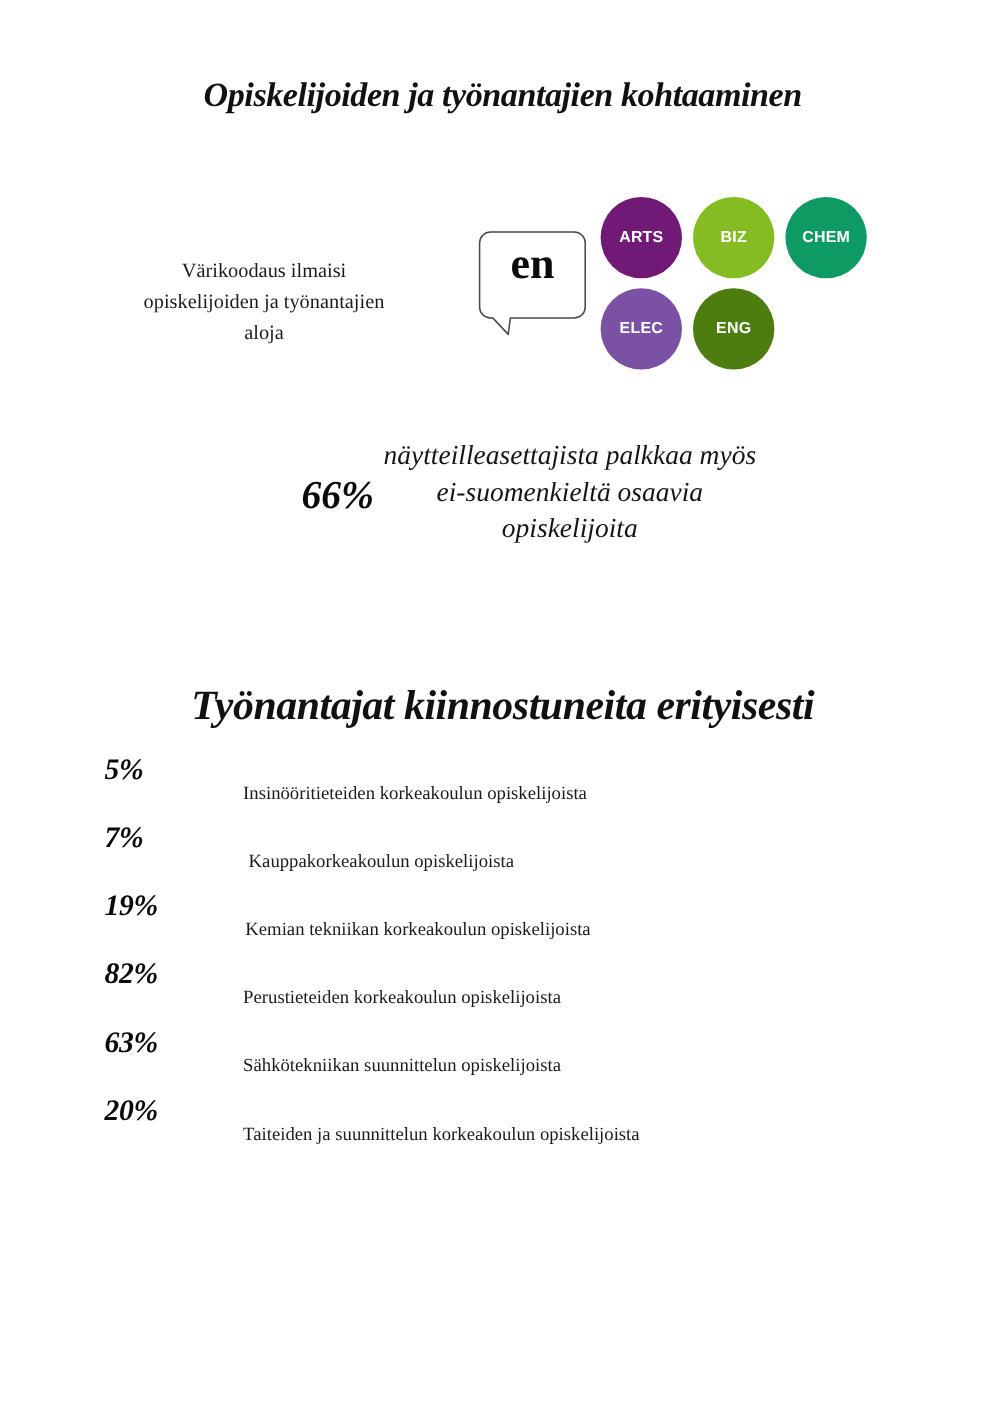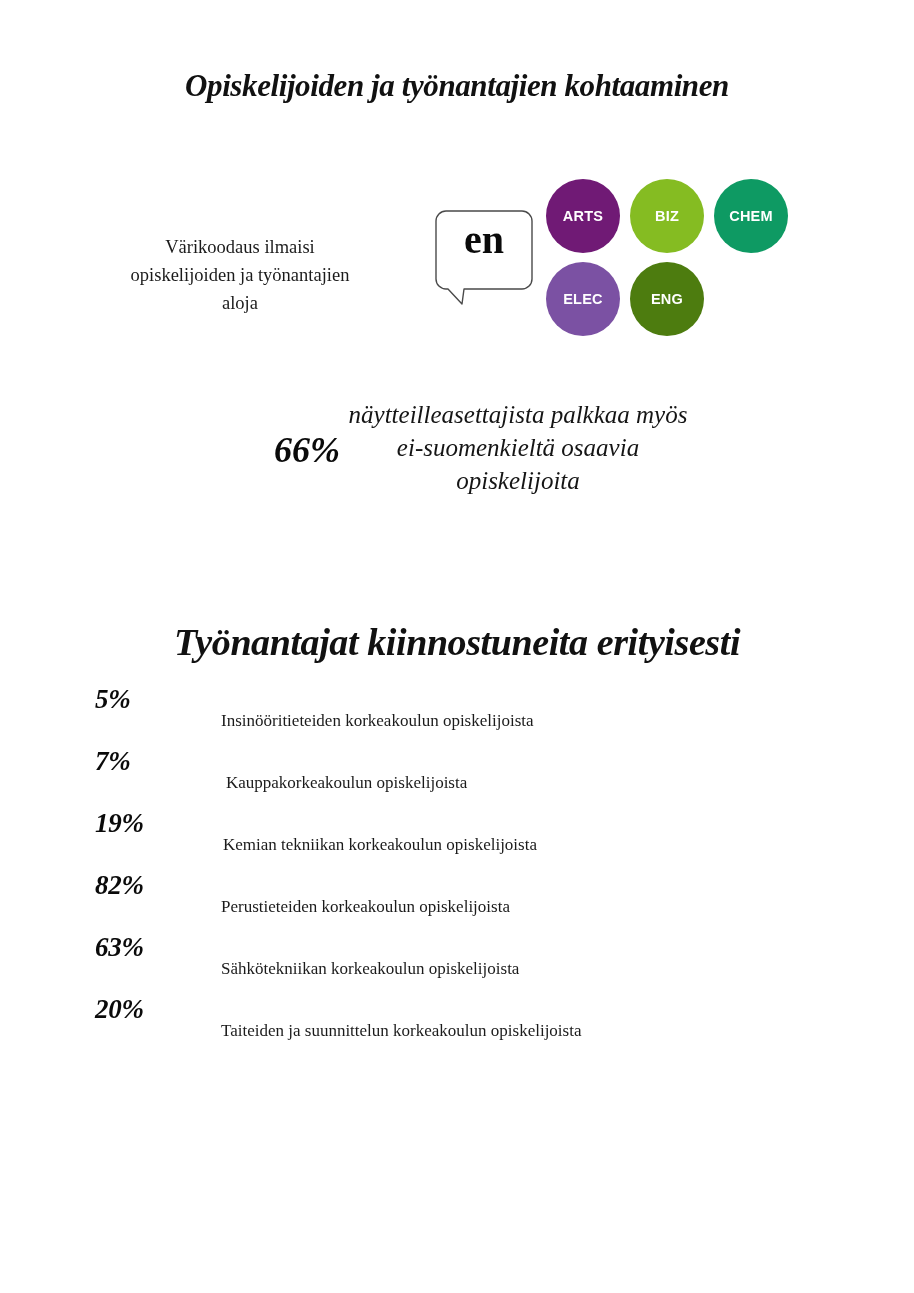--- a/index.html
+++ b/index.html
@@ -239,19 +239,19 @@
   <div class="percent-row">
     <span class="percent-value">19%</span>
     <span class="percent-label">Kemian tekniikan korkeakoulun opiskelijoista</span>
   </div>
   <div class="percent-row">
     <span class="percent-value">82%</span>
     <span class="percent-label">Perustieteiden korkeakoulun opiskelijoista</span>
   </div>
   <div class="percent-row">
     <span class="percent-value">63%</span>
-    <span class="percent-label">Sähkötekniikan korkeakoulun opiskelijoista</span>
+    <span class="percent-label">Sähkötekniikan suunnittelun opiskelijoista</span>
   </div>
   <div class="percent-row">
     <span class="percent-value">20%</span>
     <span class="percent-label">Taiteiden ja suunnittelun korkeakoulun opiskelijoista</span>
   </div>
 </div>
 
 </body></html>

